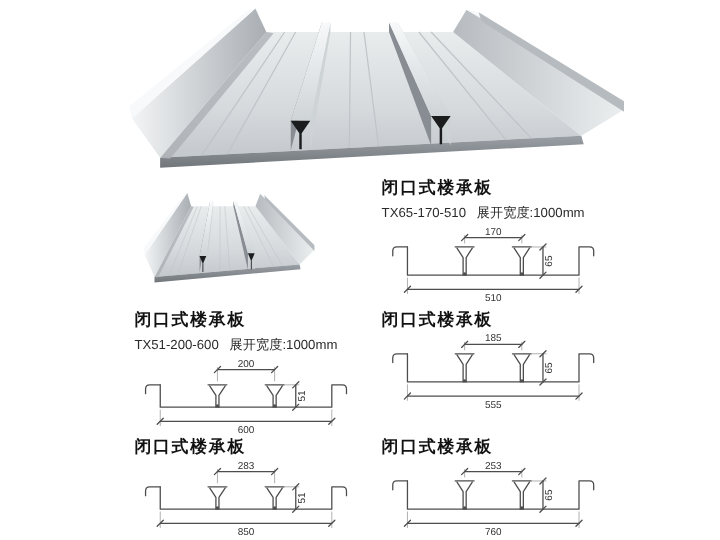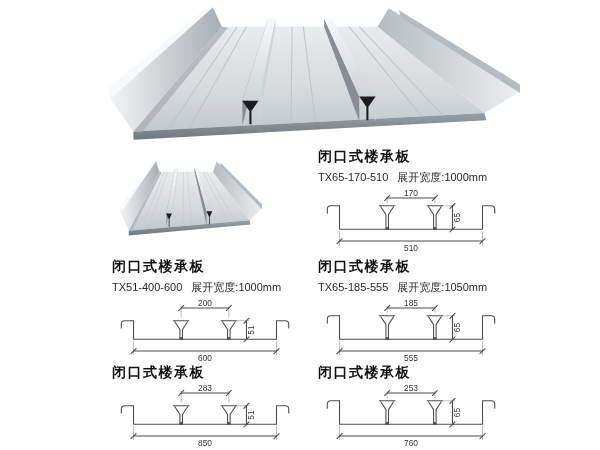--- a/index.html
+++ b/index.html
@@ -134,21 +134,21 @@
         <path d="M 22 54 H 168" class="pl"></path>
         <path d="M 19.4 56.6 L 24.6 51.4" class="pl"></path>
         <path d="M 165.4 56.6 L 170.6 51.4" class="pl"></path>
         <text x="95" y="64" text-anchor="middle" class="dimtext">510</text>
       </svg>
   </div>
 
   <div class="spec pos-l2">
     <h3>闭口式楼承板</h3>
     <div class="sub">
-      <span class="model">TX51-400-600</span><span>展开宽度:1000mm</span>
+      <span class="model">TX51-200-600</span><span>展开宽度:1000mm</span>
     </div>
     <svg class="profile" viewBox="0 0 192 66">
         <path d="M 22 23 H 13 Q 9.5 23 9.5 26.5 V 30.5" class="pl"></path>
         <path d="M 22 23 V 42 H 168 V 23 H 177 Q 180.5 23 180.5 26.5 V 30.5" class="pl"></path>
         <path d="M 62.66666666666666 23 H 78.66666666666666" class="pl"></path>
         <path d="M 64.16666666666666 24 L 69.36666666666666 32 V 42" class="pl"></path>
         <path d="M 77.16666666666666 24 L 71.96666666666665 32 V 42" class="pl"></path>
         <circle cx="70.66666666666666" cy="41" r="1.4" fill="#4d4d4d"></circle>
         <path d="M 111.33333333333333 23 H 127.33333333333333" class="pl"></path>
         <path d="M 112.83333333333333 24 L 118.03333333333333 32 V 42" class="pl"></path>
@@ -169,23 +169,20 @@
         <path d="M 168 44 V 58" class="ext"></path>
         <path d="M 22 54 H 168" class="pl"></path>
         <path d="M 19.4 56.6 L 24.6 51.4" class="pl"></path>
         <path d="M 165.4 56.6 L 170.6 51.4" class="pl"></path>
         <text x="95" y="64" text-anchor="middle" class="dimtext">600</text>
       </svg>
   </div>
 
   <div class="spec pos-r2">
     <h3>闭口式楼承板</h3>
-    <div class="sub">
-      <span class="model">TX65-185-555</span><span>展开宽度:1050mm</span>
-    </div>
     <svg class="profile" viewBox="0 0 192 66">
         <path d="M 22 18 H 13 Q 9.5 18 9.5 21.5 V 25.5" class="pl"></path>
         <path d="M 22 18 V 42 H 168 V 18 H 177 Q 180.5 18 180.5 21.5 V 25.5" class="pl"></path>
         <path d="M 62.66666666666666 18 H 78.66666666666666" class="pl"></path>
         <path d="M 64.16666666666666 19 L 69.36666666666666 27 V 42" class="pl"></path>
         <path d="M 77.16666666666666 19 L 71.96666666666665 27 V 42" class="pl"></path>
         <circle cx="70.66666666666666" cy="41" r="1.4" fill="#4d4d4d"></circle>
         <path d="M 111.33333333333333 18 H 127.33333333333333" class="pl"></path>
         <path d="M 112.83333333333333 19 L 118.03333333333333 27 V 42" class="pl"></path>
         <path d="M 125.83333333333333 19 L 120.63333333333333 27 V 42" class="pl"></path>

